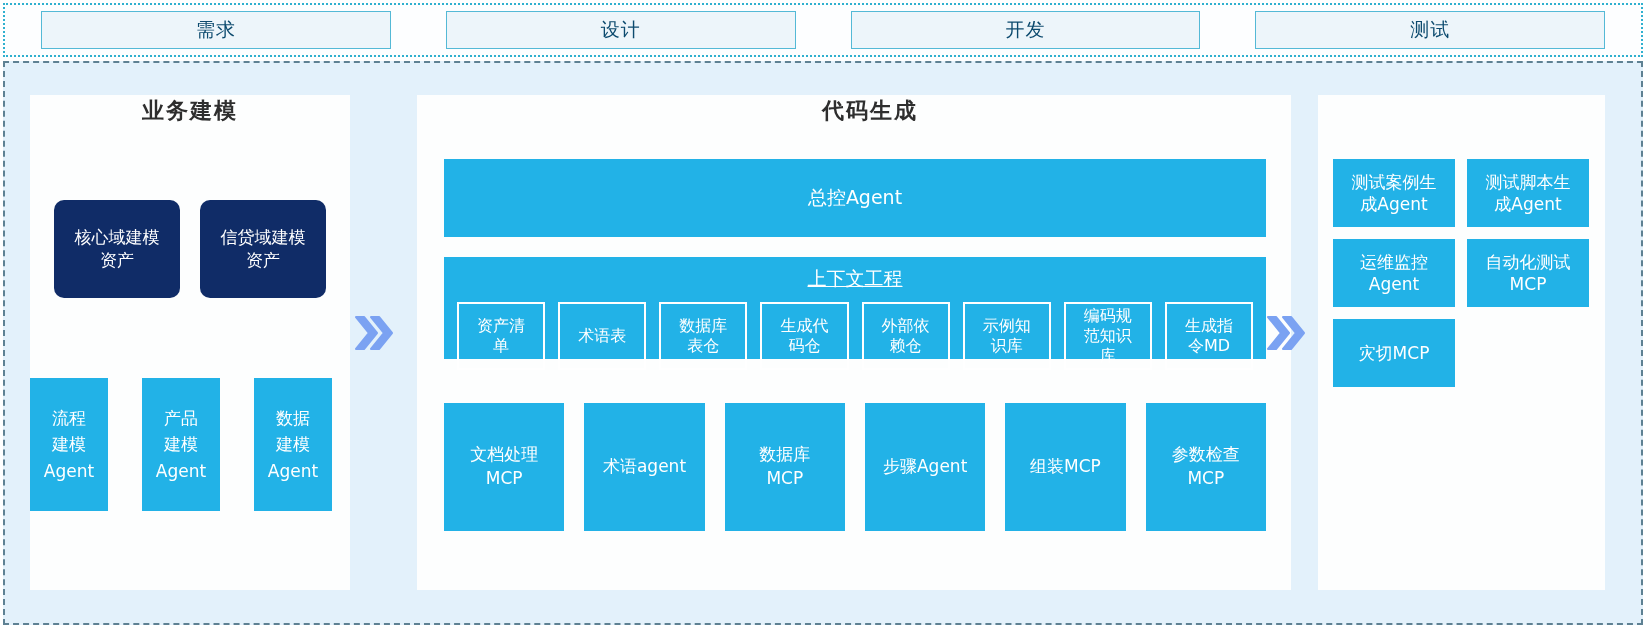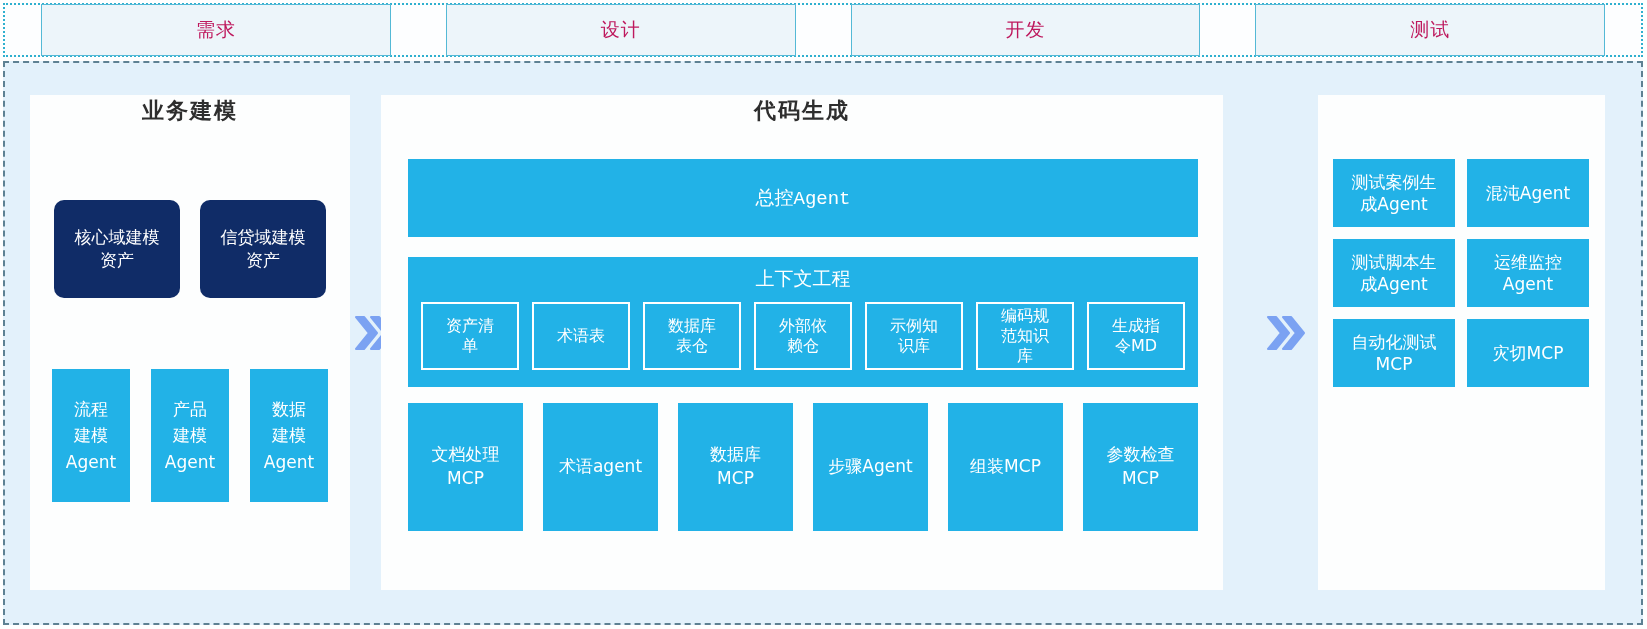--- a/index.html
+++ b/index.html
@@ -10,64 +10,63 @@
   }
   
   .phase-strip{
     position:absolute;left:3px;top:3px;right:4px;height:54px;
     box-sizing:border-box;background:#fdfeff;
     border:2px dotted #2fb0cf;
     display:flex;align-items:center;justify-content:space-between;
     padding:0 36px;gap:55px;
   }
   .phase-box{
-    flex:1;height:52px;box-sizing:border-box;
+    flex:1;height:38px;box-sizing:border-box;
     background:#edf5fa;border:1px solid #54b9d6;
     display:flex;align-items:center;justify-content:center;
-    font-size:19px;color:#be185d;letter-spacing:1px;
+    font-size:19px;color:#0c4a6e;letter-spacing:1px;
   }
   
   .main{
     position:absolute;left:3px;right:4px;top:61px;bottom:4px;
     box-sizing:border-box;background:#e3f1fb;
     border:2px dashed #5e8193;
   }
   .panel{
     position:absolute;top:32px;height:495px;background:#fdfefe;
   }
   .panel-title{
     margin-top:1px;text-align:center;
     font-size:22px;font-weight:bold;color:#2e2e2e;letter-spacing:2px;
   }
   .panel-business{left:25px;width:320px;}
-  .panel-codegen{left:376px;width:842px;}
+  .panel-codegen{left:412px;width:842px;padding-left:32px;}
   .panel-testops{left:1313px;width:287px;}
 
   .box{
     color:#ffffff;display:flex;align-items:center;justify-content:center;
     text-align:center;white-space:pre-line;box-sizing:border-box;
   }
   .cyan{background:#22b2e7;}
   .navy{background:#102c67;border-radius:10px;}
 
   
   .asset-row{position:absolute;top:105px;left:0;width:100%;display:flex;justify-content:center;gap:20px;}
   .asset-box{width:126px;height:98px;font-size:17px;line-height:1.35;text-align:center;}
-  .agent-row{position:absolute;top:274px;left:0;width:100%;display:flex;justify-content:center;gap:21px;}
+  .agent-row{position:absolute;top:283px;left:0;width:100%;display:flex;gap:34px;}
   .agent-box{width:78px;height:133px;font-size:17px;line-height:1.55;}
 
   
   .master-bar{
     position:absolute;left:27px;right:25px;top:64px;height:78px;
     font-size:19px;
-    font-family:Liberation Mono, monospace;
   }
   .context{
-    position:absolute;left:27px;right:25px;top:162px;height:130px;
-    background:#22b2e7;color:#fff;
+    position:absolute;left:27px;right:25px;top:162px;height:102px;
+    background:#22b2e7;color:#fff;text-decoration:underline;
   }
   .context-title{text-align:center;margin-top:9px;font-size:19px;}
   .context-row{
     position:absolute;left:13px;right:13px;top:45px;height:68px;
     display:flex;gap:13px;
   }
   .context-box{flex:1;border:2px solid #ffffff;font-size:16px;line-height:1.25;background:transparent;}
   .mcp-row{
     position:absolute;left:27px;right:25px;top:308px;height:128px;
     display:flex;gap:20px;
@@ -136,20 +135,22 @@
     <div class="panel-title">代码生成</div>
     <div class="box cyan master-bar">总控Agent</div>
     <div class="context">
       <div class="context-title">上下文工程</div>
       <div class="context-row">
         <div class="box context-box">资产清
 单</div>
         <div class="box context-box">术语表</div>
         <div class="box context-box">数据库
 表仓</div>
+        <div class="box context-box">生成代
+码仓</div>
         <div class="box context-box">外部依
 赖仓</div>
         <div class="box context-box">示例知
 识库</div>
         <div class="box context-box">编码规
 范知识
 库</div>
         <div class="box context-box">生成指
 令MD</div>
       </div>
@@ -173,21 +174,20 @@
         <path d="M2 2 H10 L23 18 L10 34 H2 L15 18 Z"></path>
         <path d="M17 2 H25 L38 18 L25 34 H17 L30 18 Z"></path>
       </g>
     </svg>
   </div>
 
   <div class="panel panel-testops">
     <div class="ops-grid">
       <div class="box cyan ops-box">测试案例生
 成Agent</div>
-      <div class="box cyan ops-box">混沌Agent</div>
       <div class="box cyan ops-box">测试脚本生
 成Agent</div>
       <div class="box cyan ops-box">运维监控
 Agent</div>
       <div class="box cyan ops-box">自动化测试
 MCP</div>
       <div class="box cyan ops-box">灾切MCP</div>
     </div>
   </div>
 

